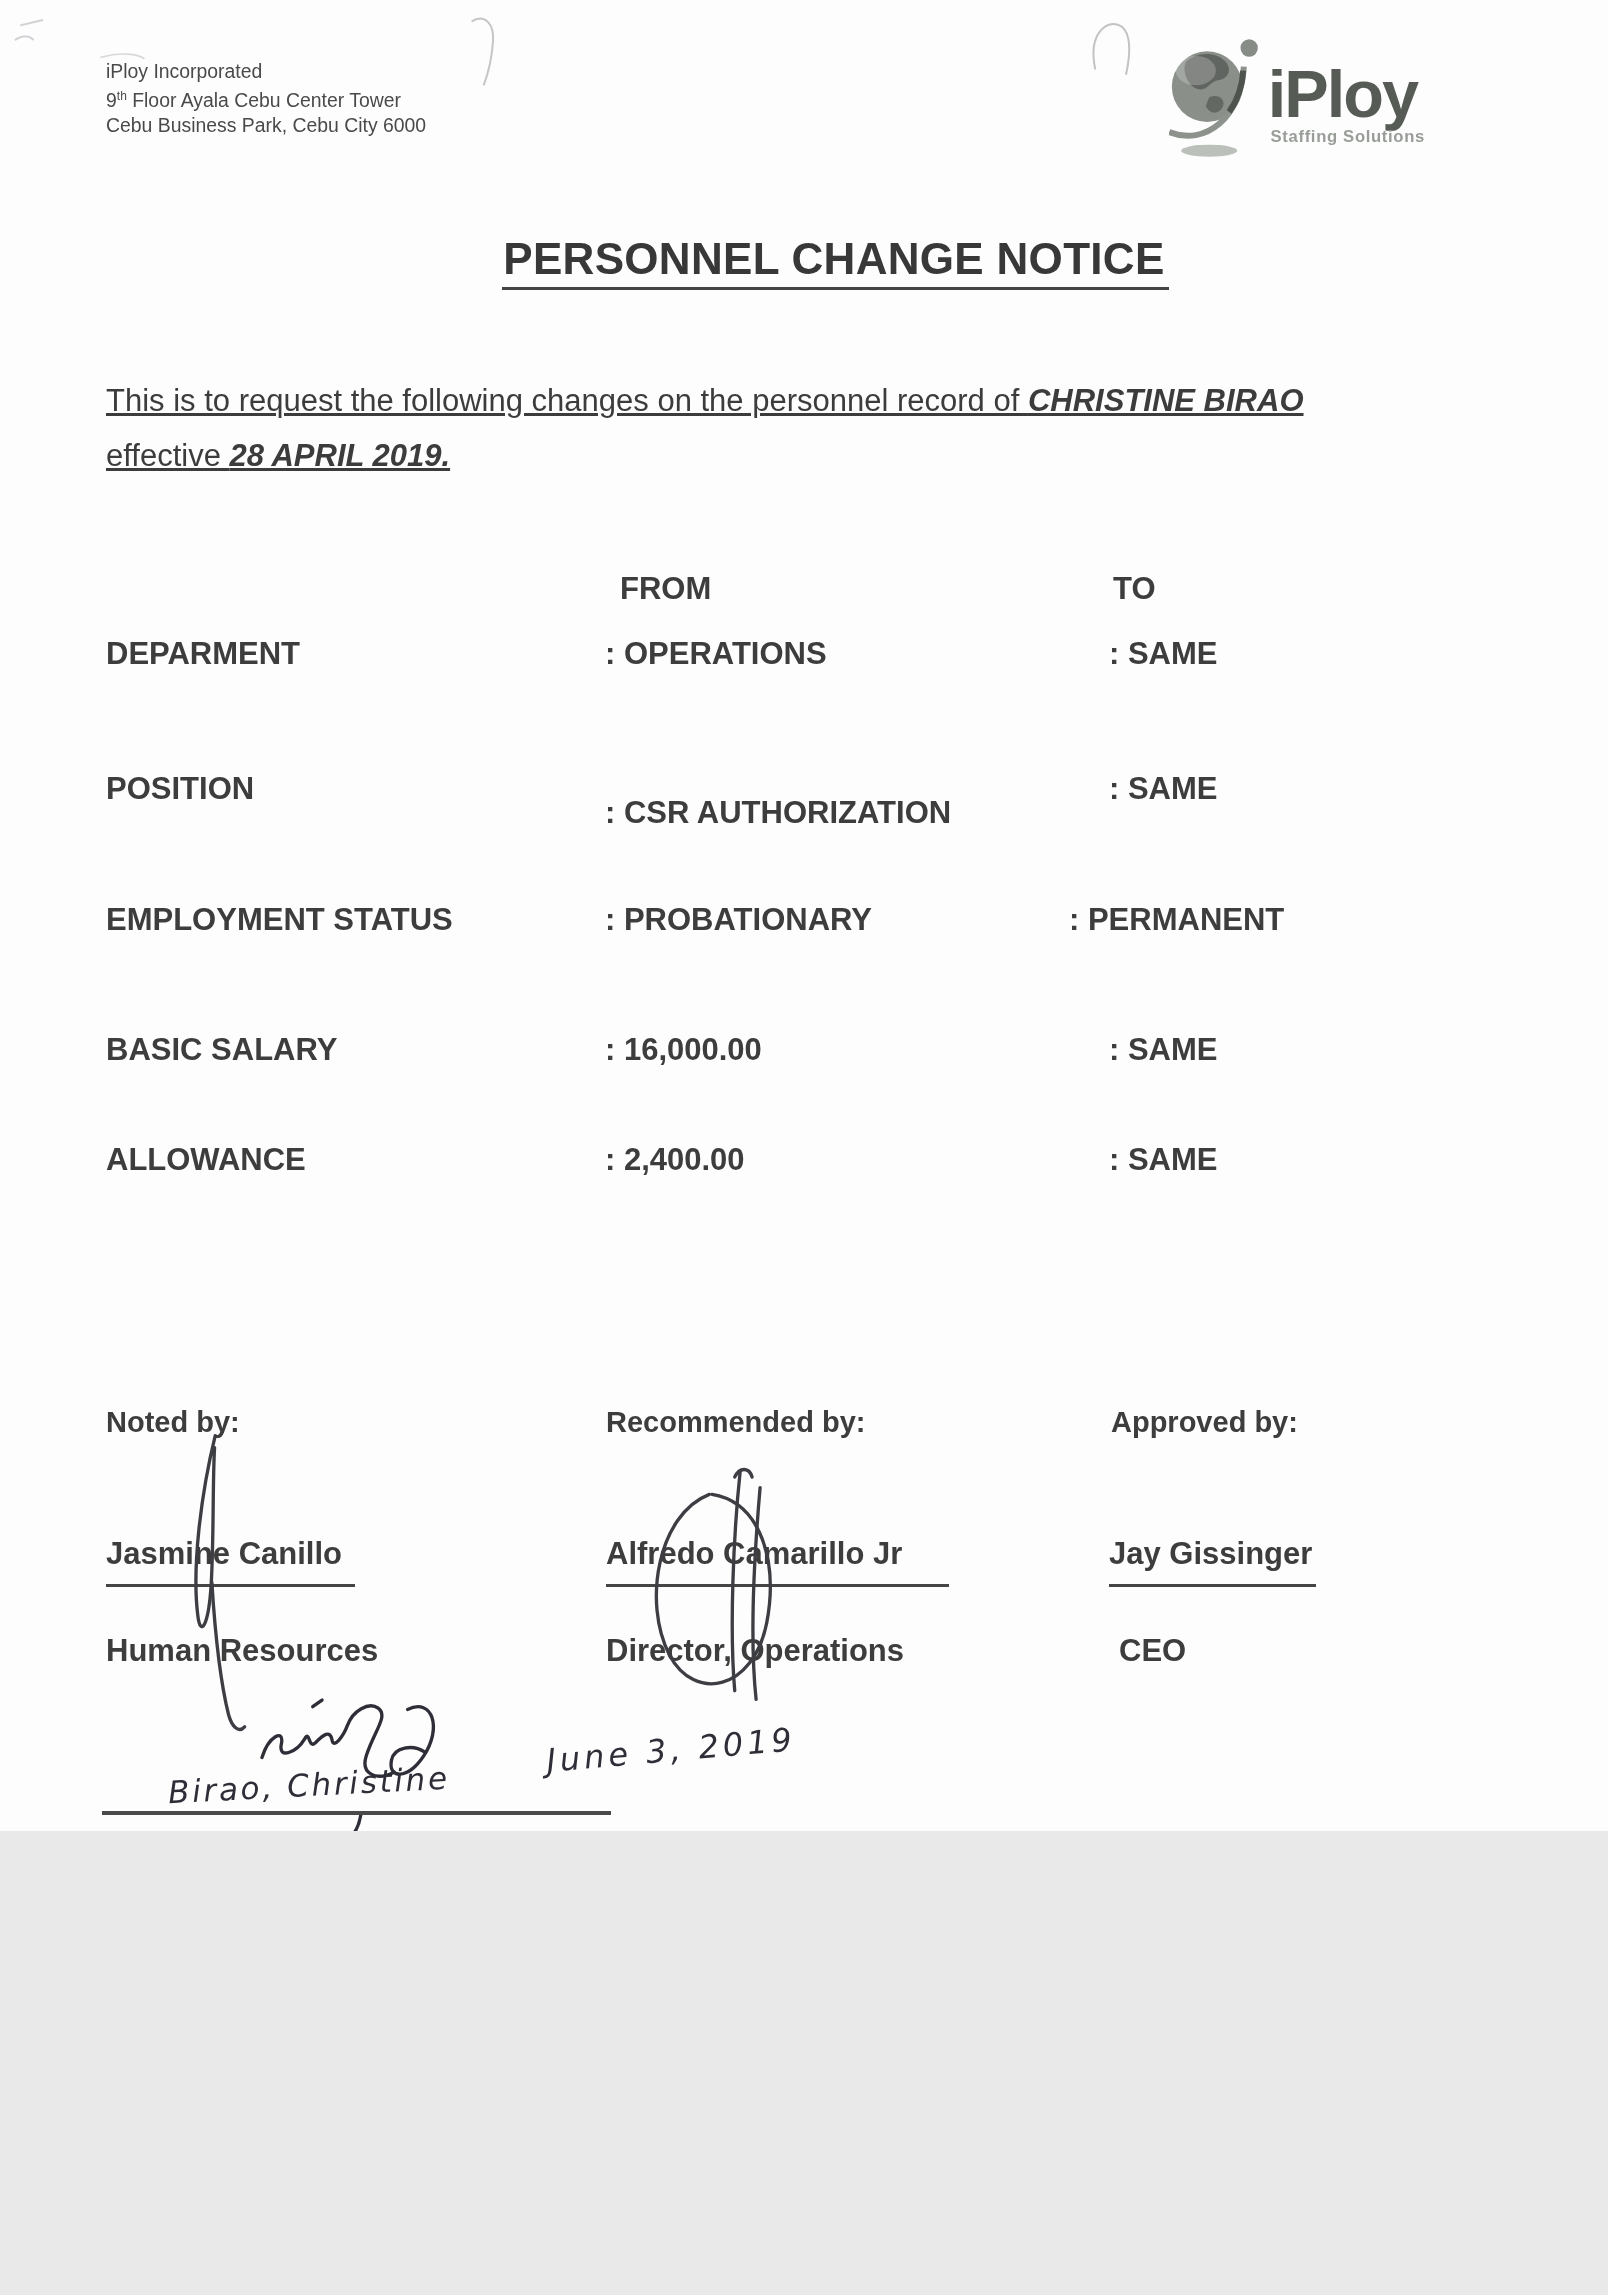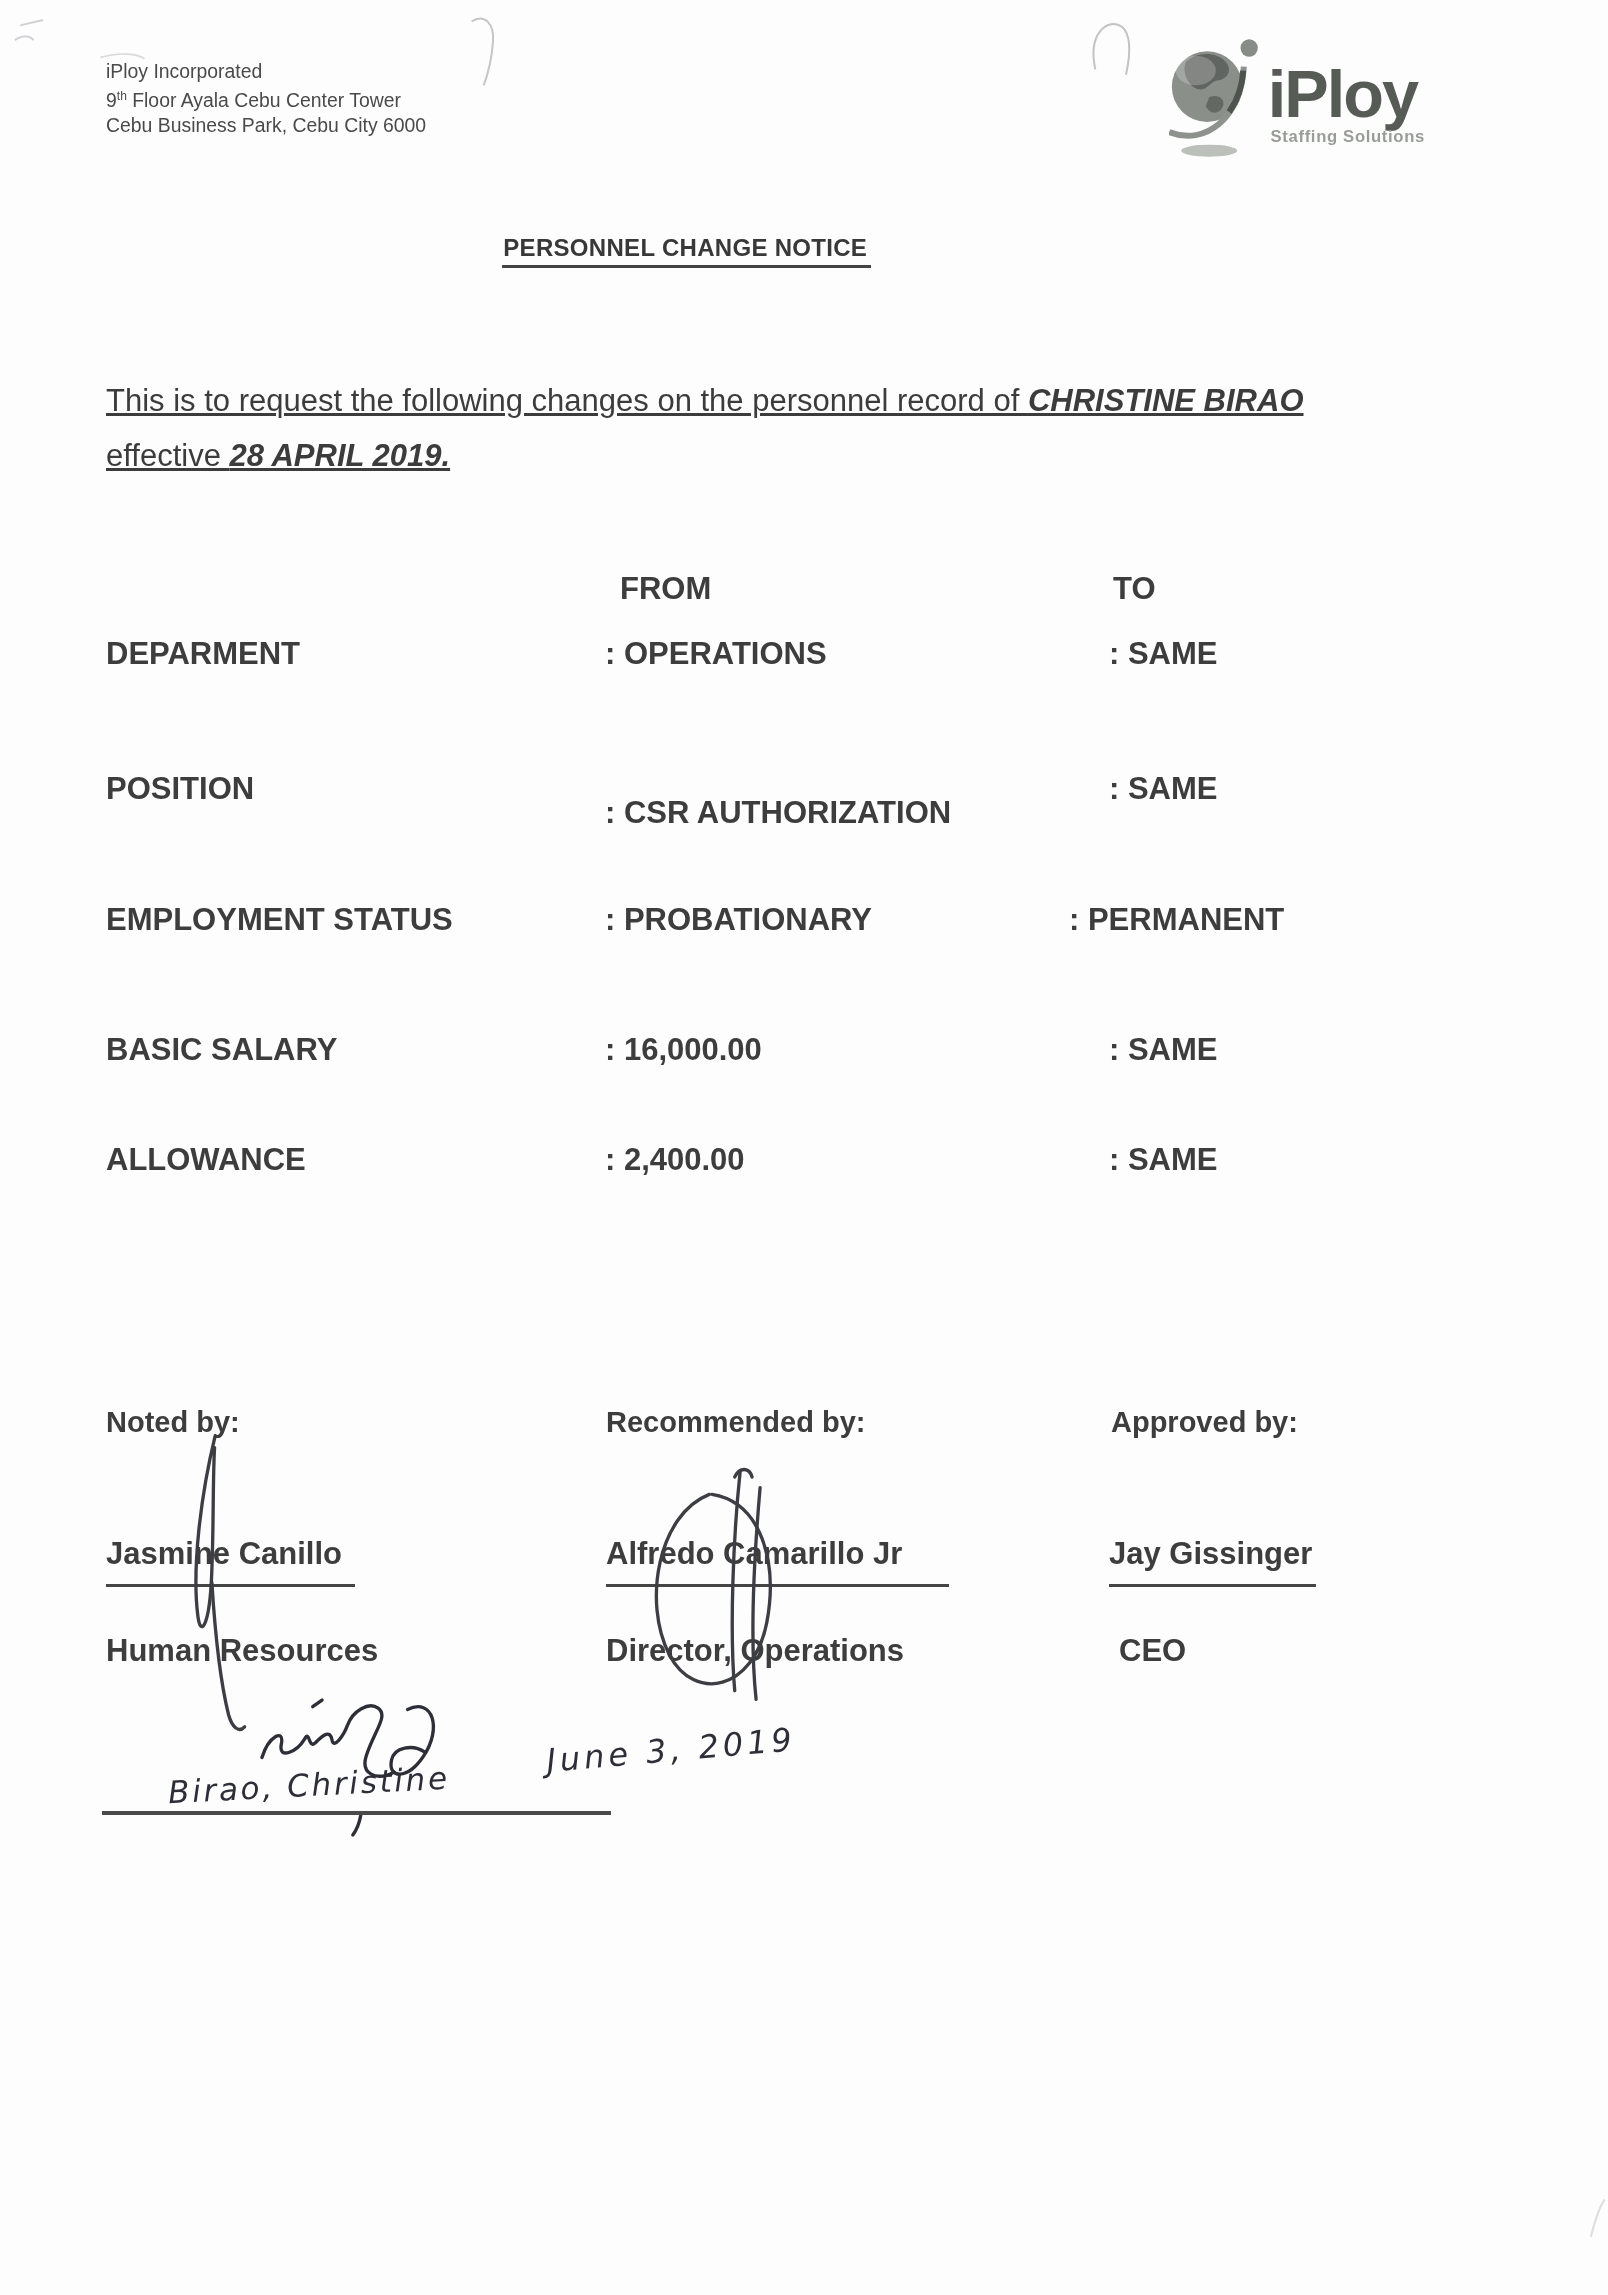--- a/index.html
+++ b/index.html
@@ -1,30 +1,30 @@
 <!DOCTYPE html>
 <html style="font-size:10.7px"><head>
 <meta charset="utf-8">
 <style>
   html,body{margin:0;padding:0;background:#e9e9e9;}
   .page{
     position:relative;
-    width:1609px;height:2295px;
+    width:1609px;height:1831px;
     background:#fdfdfd;
     font-family:"Liberation Sans","DejaVu Sans",sans-serif;
     color:#3f3f3f;
     overflow:hidden;
   }
   .abs{position:absolute;}
   
   .address{left:106px;top:59px;font-size:19.4px;line-height:25px;color:#4a4a4a;}
   .address sup{font-size:12px;}
   
   .doc-title{
-    left:502px;top:234px;font-size:24px;font-weight:bold;color:#383838;
+    left:502px;top:234px;font-size:44px;font-weight:bold;color:#383838;
     border-bottom:3.3px solid #444;padding:0 4px 2.7px 1.3px;letter-spacing:0.3px;
   }
   
   .intro{left:106px;top:373px;width:1262px;font-size:31px;line-height:55px;color:#3c3c3c;text-decoration:underline;}
   .bi{font-weight:bold;font-style:italic;}
   
   .cell{font-size:31px;font-weight:bold;color:#3d3d3d;white-space:nowrap;}
   
   .sig-head{font-size:29px;font-weight:bold;color:#3d3d3d;white-space:nowrap;}
   .sig-name{

